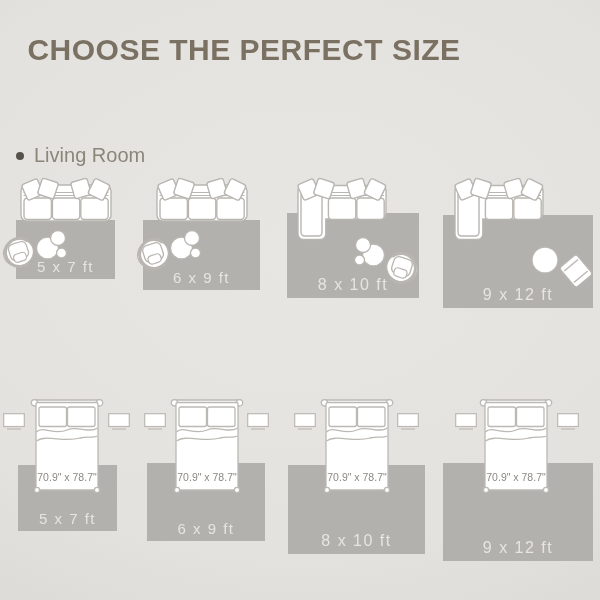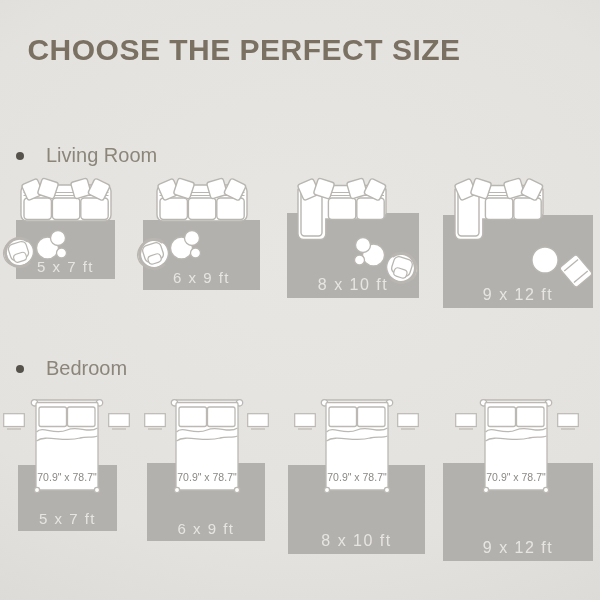--- a/index.html
+++ b/index.html
@@ -8,21 +8,21 @@
     position:relative;width:600px;height:600px;overflow:hidden;
     background:radial-gradient(ellipse 120% 90% at 50% 42%, #e8e6e3 0%, #e4e2df 55%, #d6d4d0 100%);
   }
   .abs{position:absolute;}
   .title{
     position:absolute;left:0;top:31px;width:488px;text-align:center;
     font-size:30px;font-weight:bold;line-height:37px;letter-spacing:.5px;
     color:#7b7163;margin:0;
   }
   .section-label{
-    position:absolute;display:flex;align-items:center;gap:22px;
+    position:absolute;display:flex;align-items:center;gap:10px;
     font-size:20px;color:#8b857a;
   }
   .bullet{width:8px;height:8px;border-radius:50%;background:#55524b;flex:0 0 auto;}
   .rug{position:absolute;background:#b3b1ae;}
   .rug-label{
     position:absolute;left:0;bottom:4px;width:100%;text-align:center;
     color:#e7e5e1;letter-spacing:1.5px;font-size:15px;
   }
   .rug-label.lg{font-size:16px;}
   svg.furn{overflow:visible;display:block;}
@@ -179,24 +179,20 @@
   <svg class="abs furn" style="left:453px;top:177px;" width="92" height="64">
       <use href="#sectional"></use>
     </svg>
   <svg class="abs furn" style="left:531px;top:246px;" width="28" height="28">
       <use href="#roundtable"></use>
     </svg>
   <svg class="abs furn" style="left:559px;top:254px;" width="32" height="34">
       <use href="#loungechair"></use>
     </svg>
 
-  <div class="section-label" style="left:16px;top:357px;">
-    <span class="bullet"></span>
-    <span>Bedroom</span>
-  </div>
 
   <div class="rug" style="left:18px;top:465px;width:99px;height:66px;">
     <span class="rug-label">5 x 7 ft</span>
   </div>
   <svg class="abs furn" style="left:3px;top:413px;" width="22" height="17">
       <use href="#nightstand"></use>
     </svg>
   <svg class="abs furn" style="left:108px;top:413px;" width="22" height="17">
       <use href="#nightstand"></use>
     </svg>

